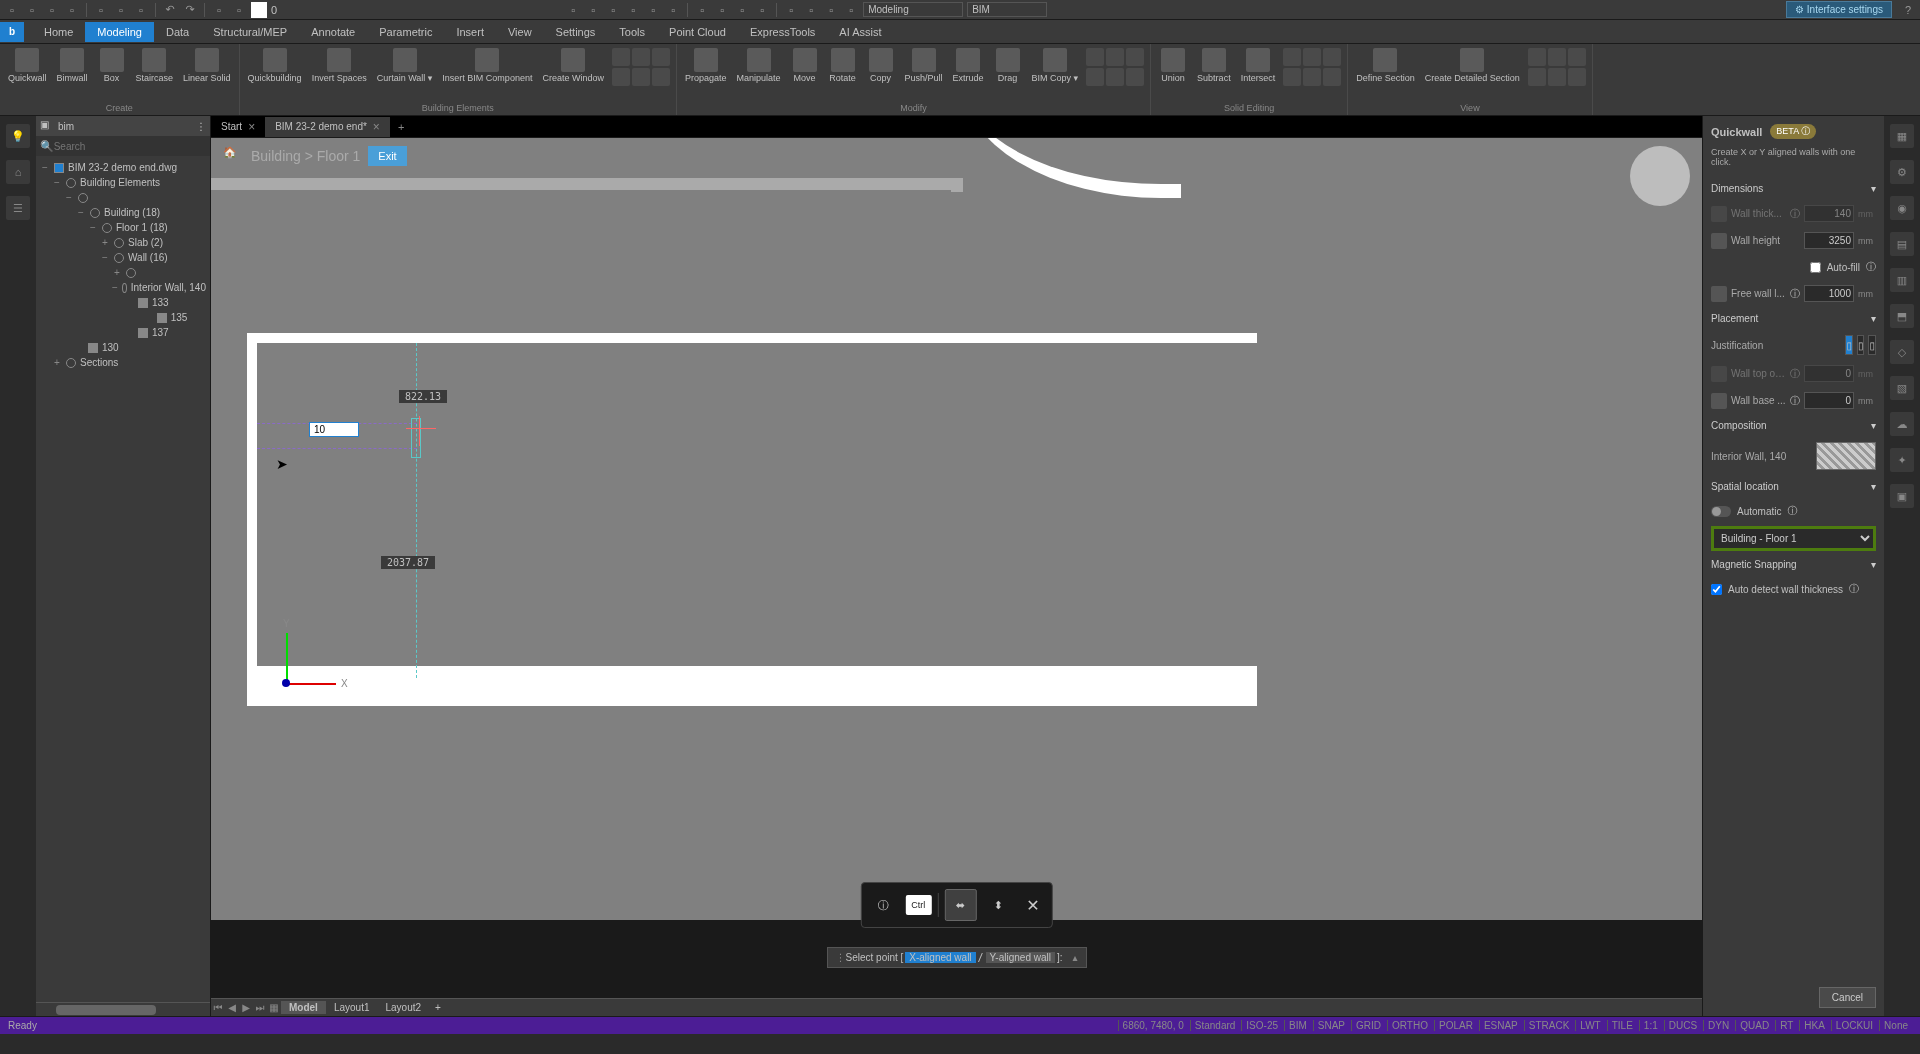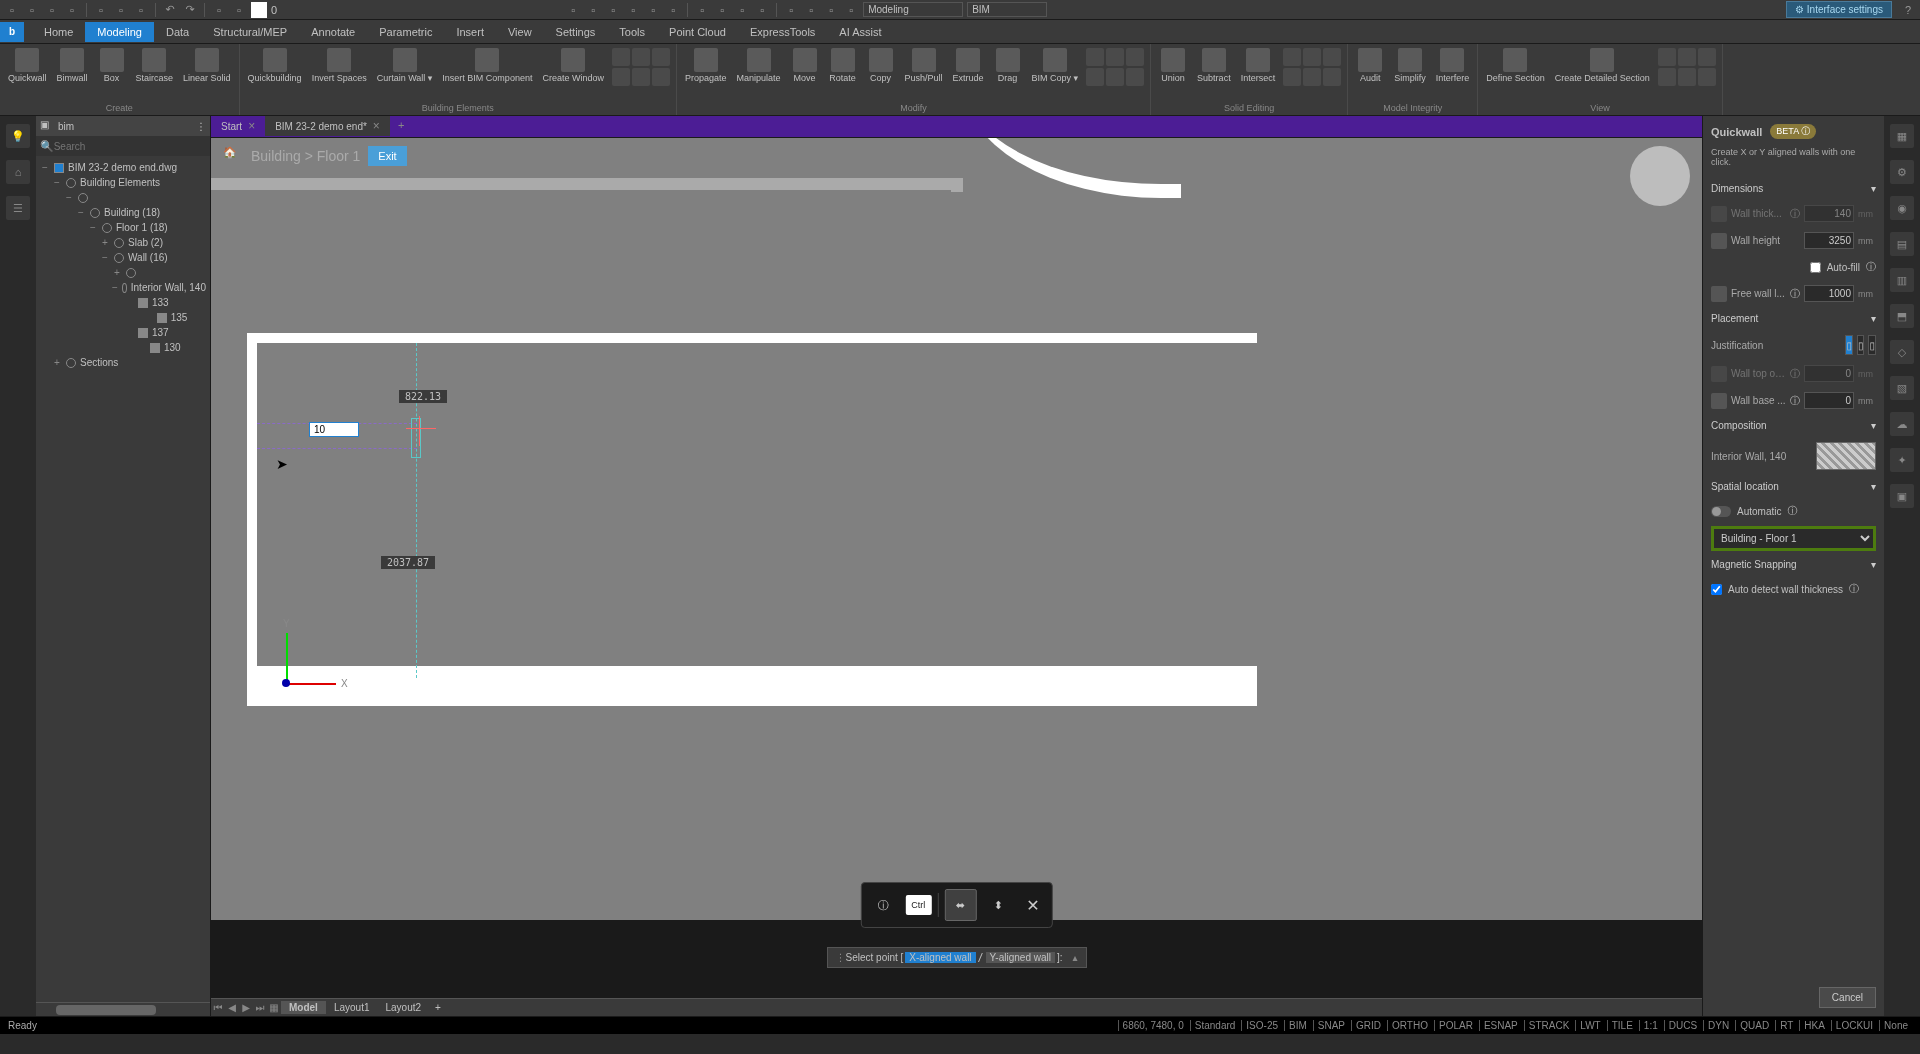--- a/index.html
+++ b/index.html
@@ -44,21 +44,21 @@
     .panel-search { height: 20px; display: flex; align-items: center; padding: 0 4px; background: #333; }
     .panel-search input { flex: 1; background: #333; border: none; color: #888; font-size: 10px; outline: none; }
     .tree { flex: 1; overflow-y: auto; padding: 4px 0; font-size: 10px; }
     .tree-item { display: flex; align-items: center; padding: 2px 4px; cursor: pointer; white-space: nowrap; }
     .tree-expand { width: 10px; text-align: center; color: #888; }
     .tree-radio { width: 10px; height: 10px; border: 1px solid #888; border-radius: 50%; margin: 0 4px; }
     .tree-checkbox { width: 10px; height: 10px; border: 1px solid #888; margin: 0 4px; background: #2080d0; }
     .tree-cube { width: 10px; height: 10px; background: #888; margin: 0 4px; }
     
     
-    .doc-tabs { height: 22px; background: #4c1d95; display: flex; align-items: flex-start; border-bottom: 1px solid #1a1a1a; }
+    .doc-tabs { height: 22px; background: #000000; display: flex; align-items: center; border-bottom: 1px solid #1a1a1a; }
     .doc-tab { padding: 3px 10px; font-size: 10px; display: flex; align-items: center; gap: 6px; cursor: pointer; }
     .doc-tab.active { background: #3a3a3a; }
     .doc-tab .close { color: #888; font-size: 12px; }
     .doc-tab-add { padding: 3px 8px; color: #888; cursor: pointer; }
     
     
     .canvas-container { flex: 1; display: flex; flex-direction: column; position: relative; }
     .canvas { flex: 1; background: #808080; position: relative; overflow: hidden; }
     .breadcrumb-bar { position: absolute; top: 8px; left: 12px; display: flex; align-items: center; gap: 8px; z-index: 10; }
     .breadcrumb-home { width: 20px; height: 20px; color: #aaa; }
@@ -117,21 +117,21 @@
     .rp-check-row { display: flex; align-items: center; gap: 6px; font-size: 10px; padding: 4px 0; }
     .rp-check { width: 11px; height: 11px; }
     .rp-toggle { width: 20px; height: 11px; background: #555; border-radius: 6px; position: relative; }
     .rp-toggle::after { content: ''; position: absolute; width: 9px; height: 9px; background: #999; border-radius: 50%; top: 1px; left: 1px; }
     .cancel-btn { align-self: flex-end; background: #4a4a4a; border: 1px solid #666; color: #ccc; padding: 4px 12px; font-size: 10px; cursor: pointer; margin-top: auto; }
     
     
     .right-rail { width: 36px; background: #2a2a2a; display: flex; flex-direction: column; padding-top: 8px; gap: 12px; align-items: center; }
     
     
-    .status-bar { height: 18px; background: #000000; display: flex; align-items: center; padding: 0 8px; font-size: 10px; border-top: 1px solid #1a1a1a; }
+    .status-bar { height: 18px; background: #4c1d95; display: flex; align-items: center; padding: 0 8px; font-size: 10px; border-top: 1px solid #1a1a1a; }
     .status-left { color: #aaa; }
     .status-right { margin-left: auto; display: flex; gap: 2px; align-items: center; }
     .status-cell { padding: 0 4px; border-left: 1px solid #555; color: #888; }
     
     .scrollbar-h { height: 14px; background: #3a3a3a; border-top: 1px solid #555; position: relative; }
     .scrollbar-h::after { content: ''; position: absolute; left: 20px; width: 100px; height: 10px; top: 2px; background: #666; border-radius: 4px; }
   </style>
 </head>
 <body>
 
@@ -332,37 +332,20 @@
           <div class="ribbon-small-btn"></div>
           <div class="ribbon-small-btn"></div>
         </div>
       </div>
       <div class="ribbon-panel-title">Solid Editing</div>
     </div>
     <div class="ribbon-panel">
       <div class="ribbon-buttons">
         <div class="ribbon-btn">
           <div class="ribbon-btn-icon"></div>
-          <div class="ribbon-btn-label">Audit</div>
-        </div>
-        <div class="ribbon-btn">
-          <div class="ribbon-btn-icon"></div>
-          <div class="ribbon-btn-label">Simplify</div>
-        </div>
-        <div class="ribbon-btn">
-          <div class="ribbon-btn-icon"></div>
-          <div class="ribbon-btn-label">Interfere</div>
-        </div>
-      </div>
-      <div class="ribbon-panel-title">Model Integrity</div>
-    </div>
-    <div class="ribbon-panel">
-      <div class="ribbon-buttons">
-        <div class="ribbon-btn">
-          <div class="ribbon-btn-icon"></div>
           <div class="ribbon-btn-label">Define
 Section</div>
         </div>
         <div class="ribbon-btn">
           <div class="ribbon-btn-icon"></div>
           <div class="ribbon-btn-label">Create Detailed
 Section</div>
         </div>
         <div class="ribbon-small-grid">
           <div class="ribbon-small-btn"></div>
@@ -449,21 +432,21 @@
         <div class="tree-item" style="padding-left: 88px; justify-content: center;">
           <span class="tree-expand"></span>
           <span class="tree-cube"></span>
           <span>135</span>
         </div>
         <div class="tree-item" style="padding-left: 88px;">
           <span class="tree-expand"></span>
           <span class="tree-cube"></span>
           <span>137</span>
         </div>
-        <div class="tree-item" style="padding-left: 100px;">
+        <div class="tree-item" style="padding-left: 38px;">
           <span class="tree-expand"></span>
           <span class="tree-cube"></span>
           <span>130</span>
         </div>
         <div class="tree-item" style="padding-left: 16px;">
           <span class="tree-expand">+</span>
           <span class="tree-radio"></span>
           <span>Sections</span>
         </div>
       </div>

